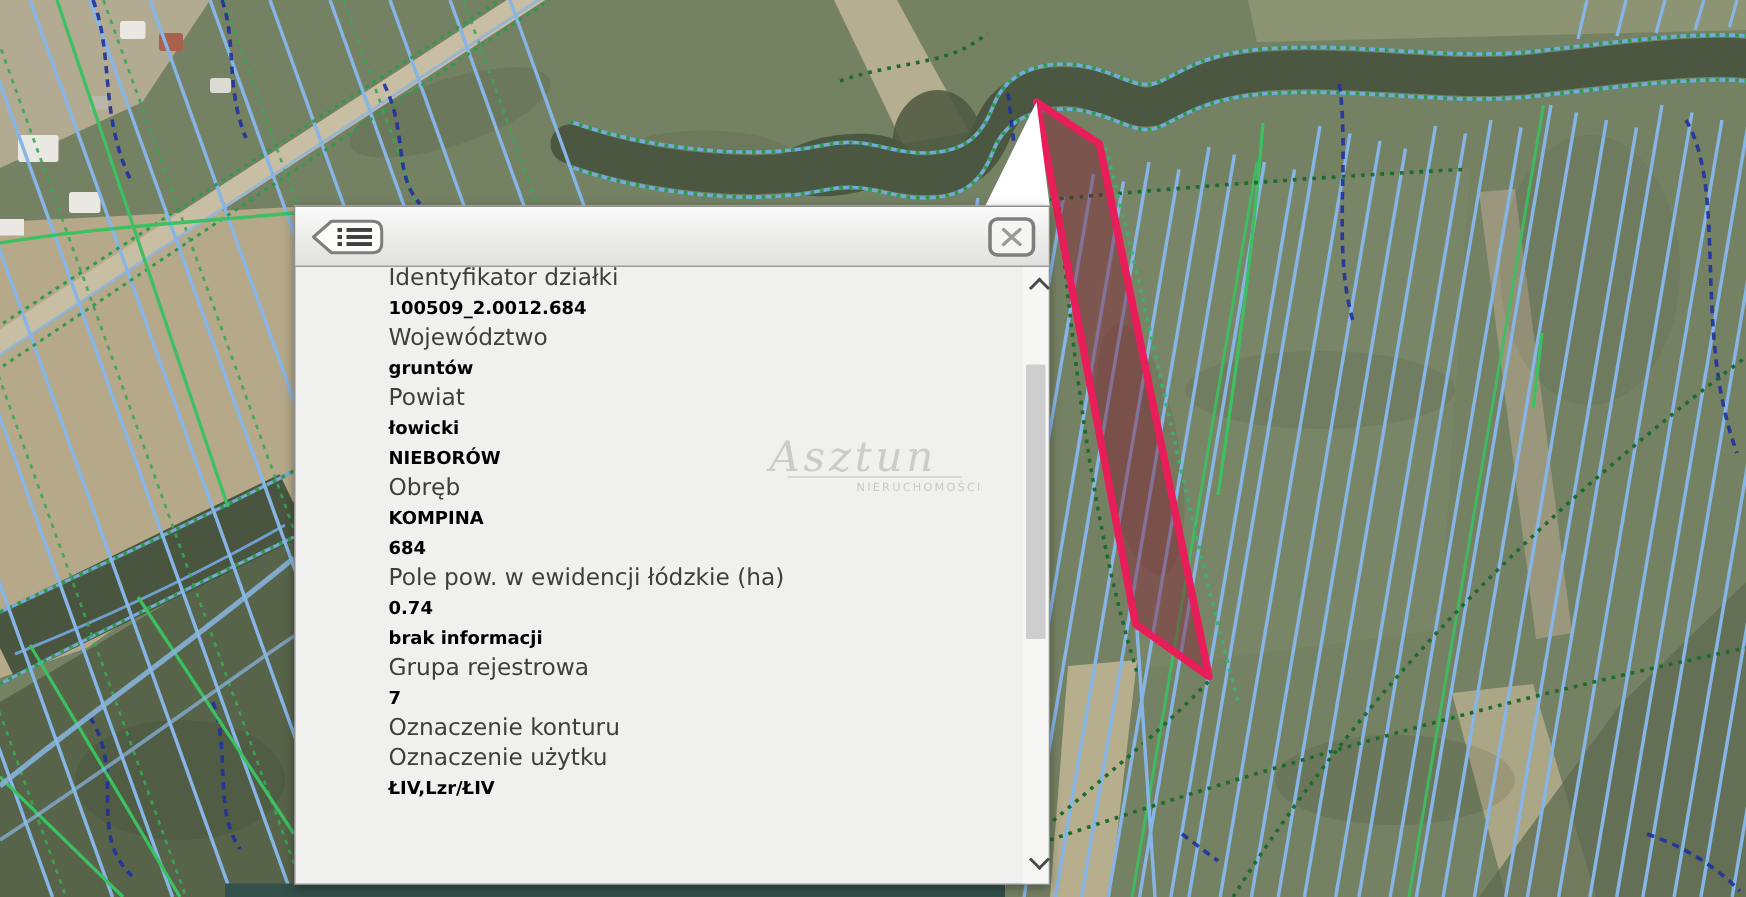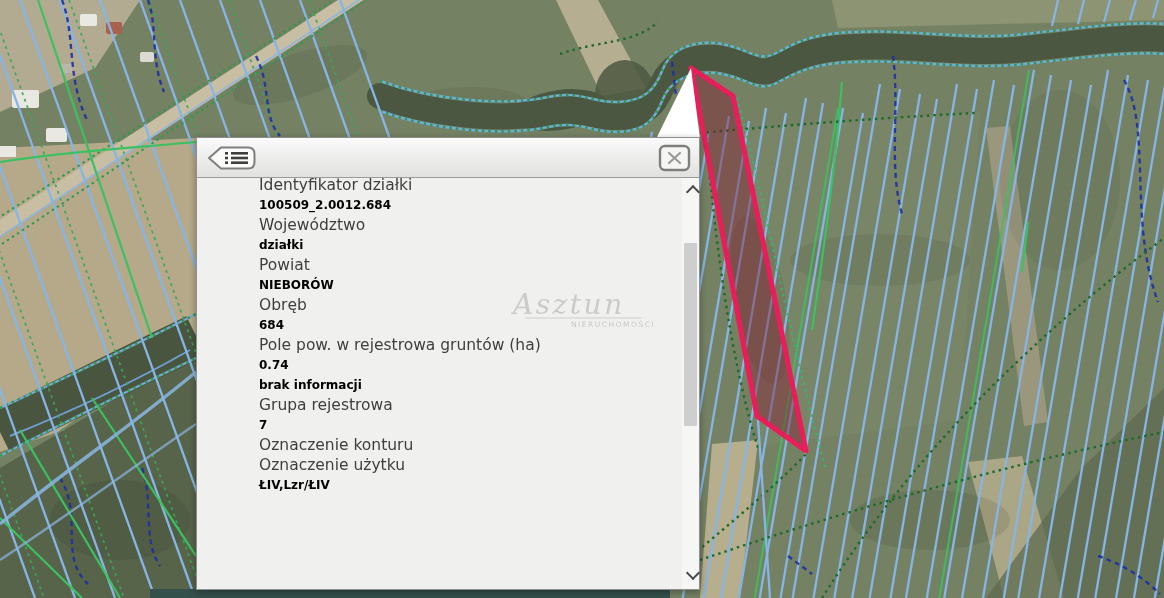--- a/index.html
+++ b/index.html
@@ -232,26 +232,28 @@
           <path d="M11,9 L22,19 M22,9 L11,19" stroke="#9a9a9a" stroke-width="2.2" stroke-linecap="round" fill="none"></path>
         </svg>
       </button>
     </div>
 
     <div class="panel-body">
       <div class="fields">
           <div class="f-label">Identyfikator działki</div>
           <div class="f-value">100509_2.0012.684</div>
           <div class="f-label">Województwo</div>
-          <div class="f-value">działki</div>
+          <div class="f-value">gruntów</div>
           <div class="f-label">Powiat</div>
+          <div class="f-value">łowicki</div>
           <div class="f-value">NIEBORÓW</div>
           <div class="f-label">Obręb</div>
+          <div class="f-value">KOMPINA</div>
           <div class="f-value">684</div>
-          <div class="f-label">Pole pow. w rejestrowa gruntów (ha)</div>
+          <div class="f-label">Pole pow. w ewidencji łódzkie (ha)</div>
           <div class="f-value">0.74</div>
           <div class="f-value">brak informacji</div>
           <div class="f-label">Grupa rejestrowa</div>
           <div class="f-value">7</div>
           <div class="f-label">Oznaczenie konturu</div>
           <div class="f-label">Oznaczenie użytku</div>
           <div class="f-value">ŁIV,Lzr/ŁIV</div>
         </div>
     </div>
 

